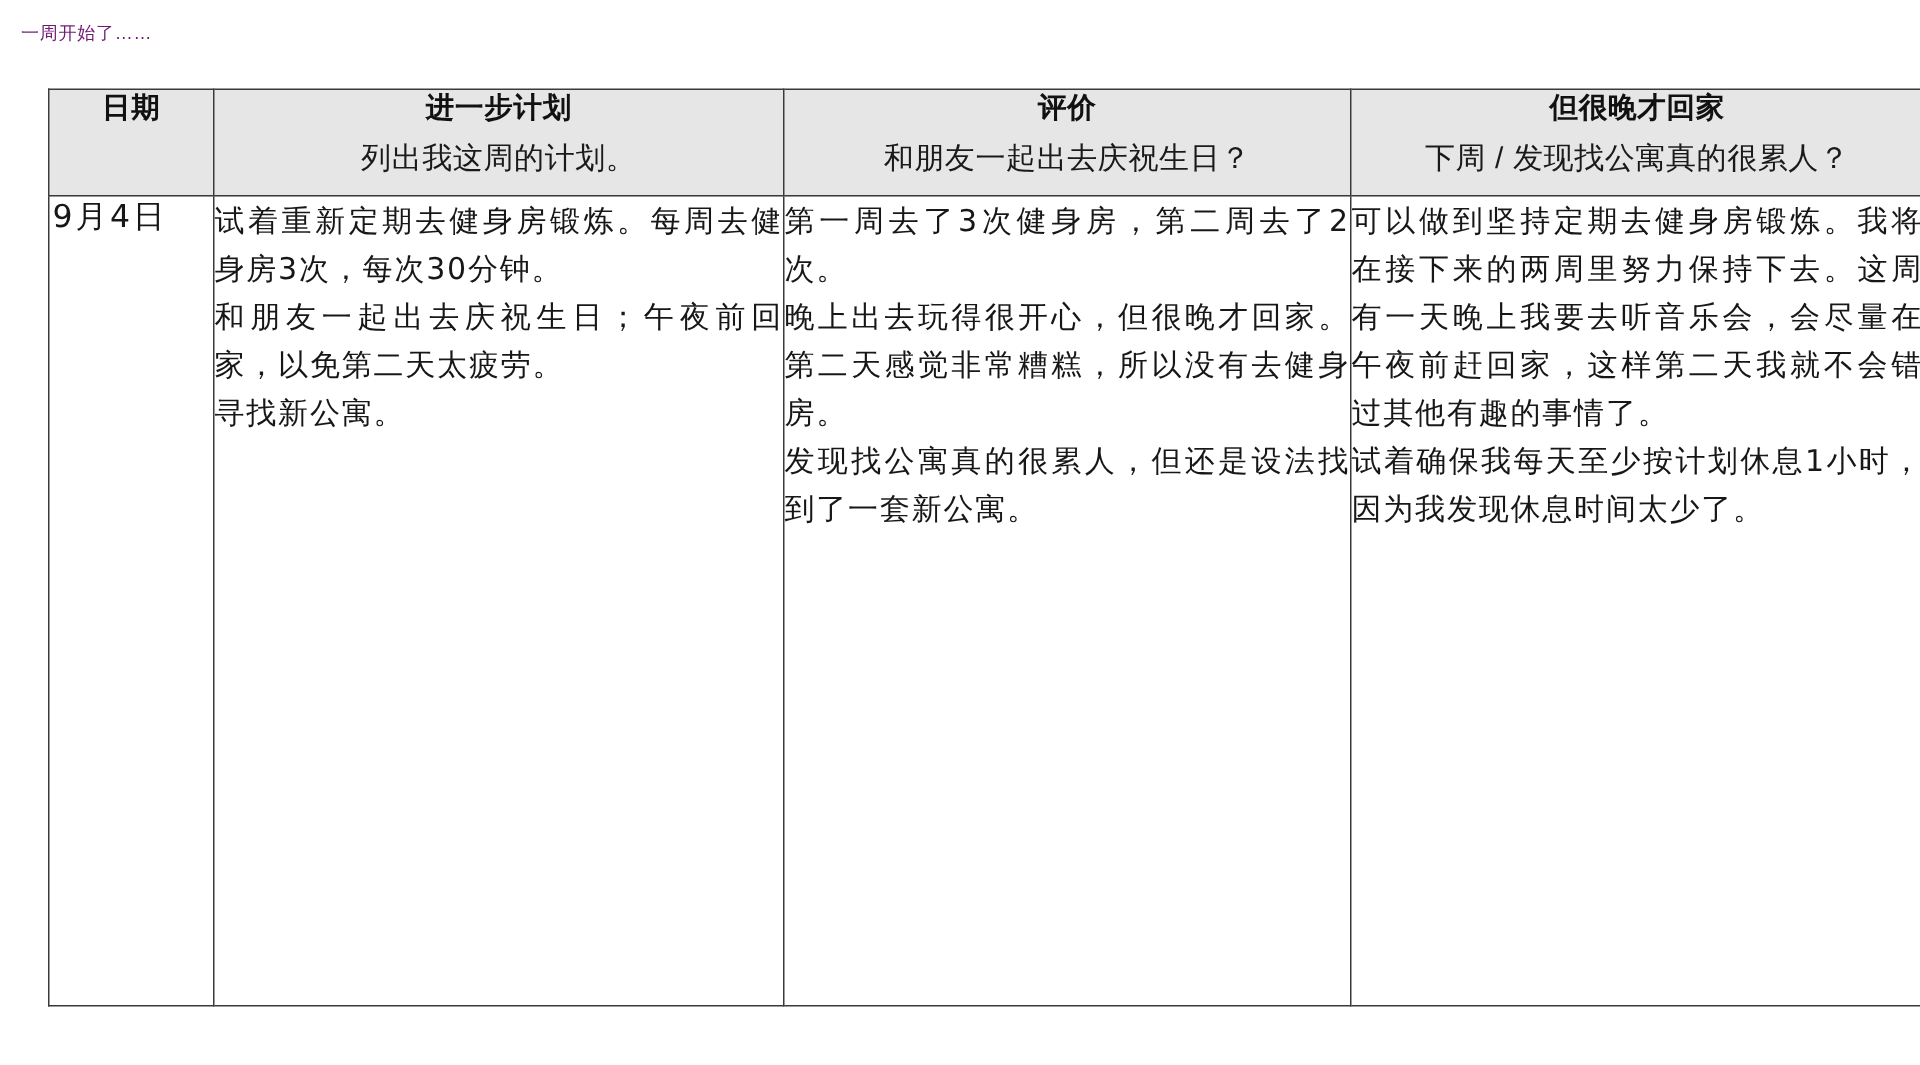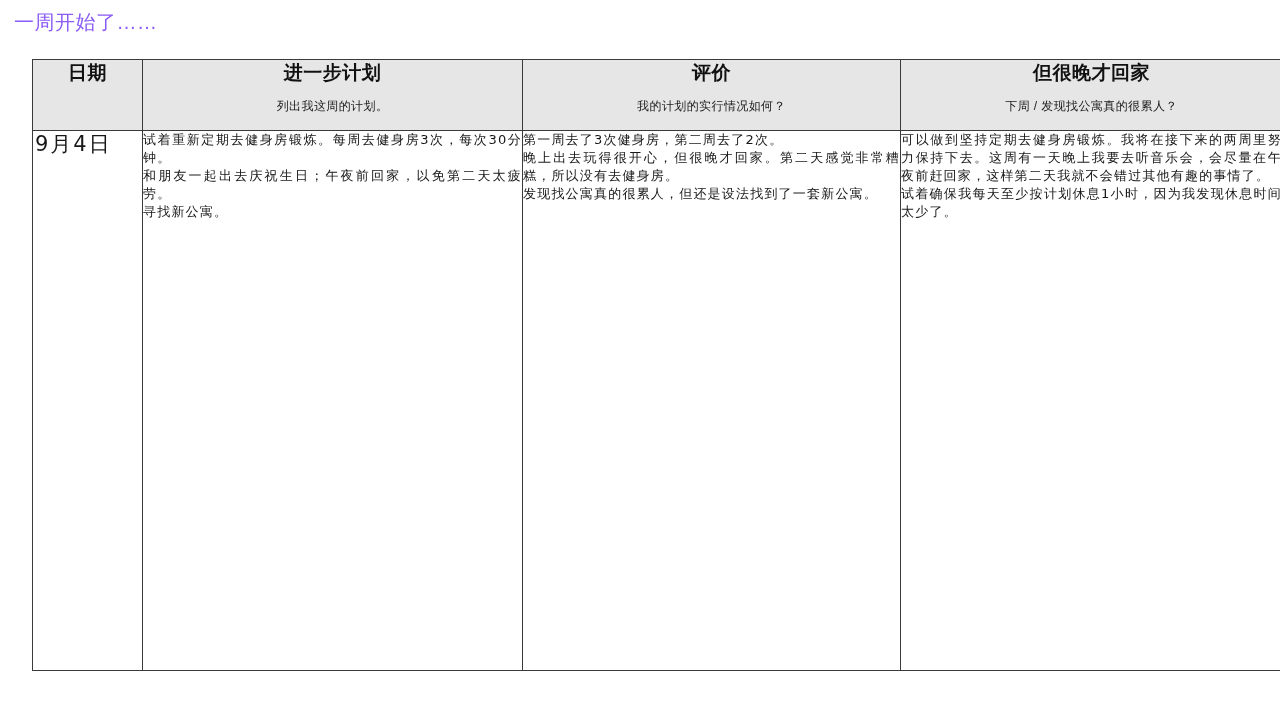--- a/index.html
+++ b/index.html
@@ -18,24 +18,24 @@
     position: relative;
     width: 1280px;
     height: 710px;
     box-sizing: border-box;
     padding: 0;
   }
   .intro {
     position: absolute;
     left: 14px;
     top: 8px;
-    font-size: 20px;
+    font-size: 12px;
     line-height: 28px;
     letter-spacing: 0.5px;
-    color: #8b5cf6;
+    color: #701a75;
     white-space: nowrap;
   }
   table.worksheet {
     position: absolute;
     left: 32px;
     top: 59px;
     width: 1076px;
     border-collapse: collapse;
     table-layout: fixed;
     background: #ffffff;
@@ -61,35 +61,35 @@
 
   .head-title {
     font-size: 19px;
     font-weight: bold;
     line-height: 26px;
     letter-spacing: 0.5px;
     color: #111111;
   }
   .head-sub {
     margin-top: 9px;
-    font-size: 12px;
+    font-size: 20px;
     font-weight: normal;
     line-height: 22px;
     letter-spacing: 0.4px;
     color: #1a1a1a;
   }
   tbody td {
     height: 540px;
     padding: 16px 12px 10px 12px;
     box-sizing: border-box;
   }
   .hand {
     font-family: "DejaVu Sans", sans-serif;
-    font-size: 13px;
-    line-height: 18px;
+    font-size: 20px;
+    line-height: 32px;
     letter-spacing: 1.2px;
     color: #171717;
     white-space: pre-wrap;
     word-break: break-all;
   }
   .cell-date .hand {
     font-size: 21px;
     letter-spacing: 2px;
     line-height: 26px;
     text-align: left;
@@ -118,21 +118,21 @@
       <tr>
         <th>
           <div class="head-title">日期</div>
         </th>
         <th>
           <div class="head-title">进一步计划</div>
           <div class="head-sub">列出我这周的计划。</div>
         </th>
         <th>
           <div class="head-title">评价</div>
-          <div class="head-sub">我的计划的实行情况如何？</div>
+          <div class="head-sub">和朋友一起出去庆祝生日？</div>
         </th>
         <th>
           <div class="head-title">但很晚才回家</div>
           <div class="head-sub">下周 / 发现找公寓真的很累人？</div>
         </th>
       </tr>
     </thead>
     <tbody>
       <tr>
         <td class="cell-date">

